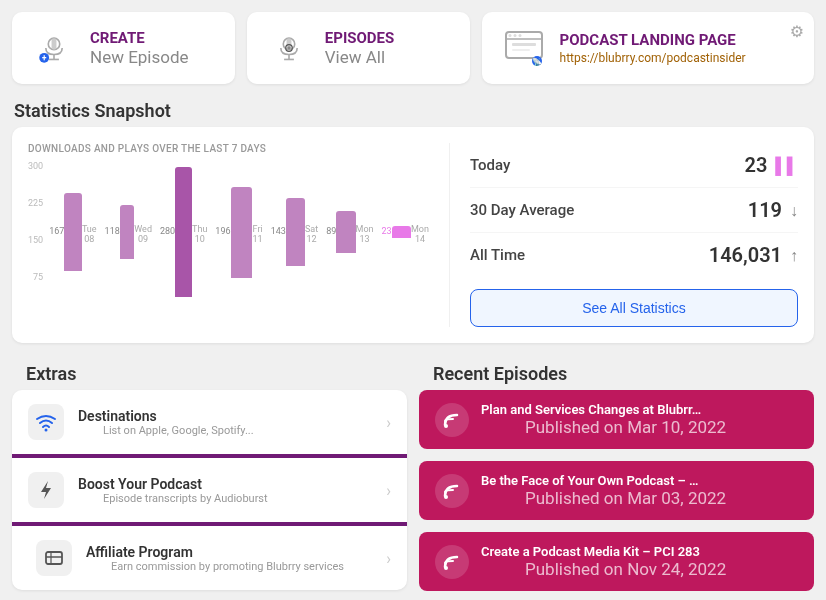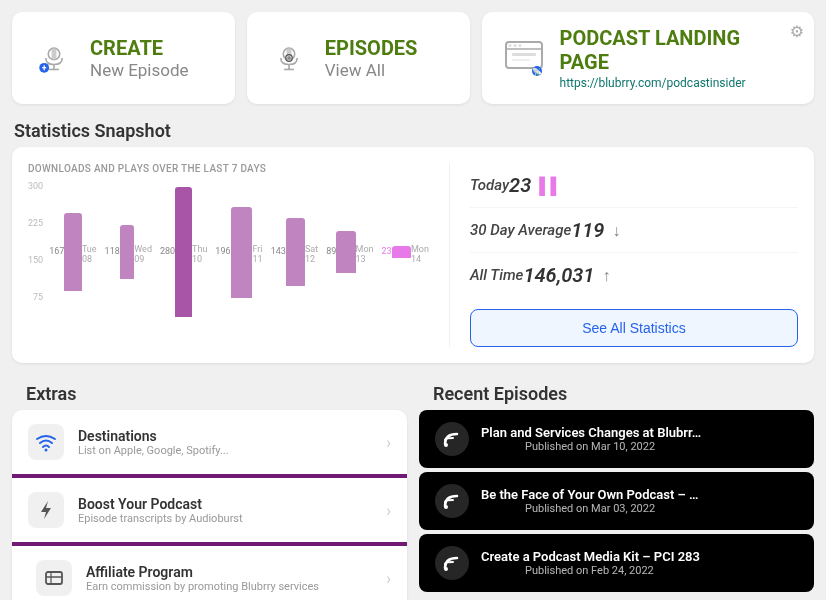--- a/index.html
+++ b/index.html
@@ -37,30 +37,30 @@
     .card-icon {
       width: 44px;
       height: 44px;
       display: flex;
       align-items: center;
       justify-content: center;
       flex-shrink: 0;
     }
     .card-text .card-title {
       font-weight: 700;
-      font-size: 20px;
-      color: #4d7c0f;
+      font-size: 15px;
+      color: #701a75;
     }
     .card-text .card-sub {
       font-size: 17px;
       color: #888;
     }
     .card-link {
       font-size: 12px;
-      color: #0f766e;
+      color: #a16207;
       text-decoration: none;
     }
     .gear-btn {
       position: absolute;
       top: 10px;
       right: 10px;
       color: #aaa;
       font-size: 16px;
       cursor: pointer;
       background: none;
@@ -133,37 +133,38 @@
     }
     .bar {
       width: 100%;
       border-radius: 3px 3px 0 0;
       background: #c084c0;
     }
     .bar-day {
       font-size: 9px;
       color: #aaa;
       margin-top: 3px;
+      text-align: center;
     }
 
     
     .stats-right {
       flex: 0.9;
       display: flex;
       flex-direction: column;
       justify-content: space-between;
       border-left: 1px solid #f0f0f0;
       padding-left: 20px;
     }
     .stat-row {
       display: flex;
       align-items: center;
+      justify-content: space-between;
       padding: 10px 0;
       border-bottom: 1px solid #f5f5f5;
-      font-style: italic;
     }
     .stat-row:last-of-type {
       border-bottom: none;
     }
     .stat-name {
       font-size: 15px;
       color: #444;
       font-weight: 500;
     }
     .stat-value-area {
@@ -237,38 +238,39 @@
     }
     .extras-text { flex: 1; }
     .extras-title {
       font-size: 14px;
       font-weight: 600;
       color: #333;
     }
     .extras-sub {
       font-size: 11px;
       color: #999;
+      margin-left: 25px;
     }
     .extras-chevron {
       color: #ccc;
       font-size: 16px;
     }
 
     
     .episodes-col {
       flex: 1;
     }
     .episode-item {
       display: flex;
       align-items: center;
       gap: 12px;
-      background: #000000;
+      background: #be185d;
       border-radius: 8px;
       padding: 12px 16px;
-      margin-bottom: 4px;
+      margin-bottom: 12px;
       cursor: pointer;
     }
     .episode-icon {
       width: 34px;
       height: 34px;
       background: rgba(255,255,255,0.15);
       border-radius: 50%;
       display: flex;
       align-items: center;
       justify-content: center;
@@ -279,21 +281,21 @@
     .episode-text { flex: 1; }
     .episode-title {
       font-size: 13px;
       font-weight: 600;
       color: #fff;
       white-space: nowrap;
       overflow: hidden;
       text-overflow: ellipsis;
     }
     .episode-date {
-      font-size: 11px;
+      font-size: 17px;
       color: rgba(255,255,255,0.7);
       padding-left: 44px;
     }
 
     
     .mic-svg { width: 36px; height: 36px; }
   </style>
 </head>
 <body>
 
@@ -525,18 +527,18 @@
     <div class="episode-item">
       <div class="episode-icon">
         <svg width="18" height="18" viewBox="0 0 18 18" fill="none">
           <path d="M2 14 Q2 4 14 4" stroke="white" stroke-width="2.5" fill="none" stroke-linecap="round"></path>
           <path d="M2 10 Q2 8 10 8" stroke="white" stroke-width="2" fill="none" stroke-linecap="round"></path>
           <circle cx="3" cy="15" r="2" fill="white"></circle>
         </svg>
       </div>
       <div class="episode-text">
         <div class="episode-title">Create a Podcast Media Kit – PCI 283</div>
-        <div class="episode-date">Published on Feb 24, 2022</div>
+        <div class="episode-date">Published on Nov 24, 2022</div>
       </div>
     </div>
 
   </div>
 </div>
 
 </body></html>

